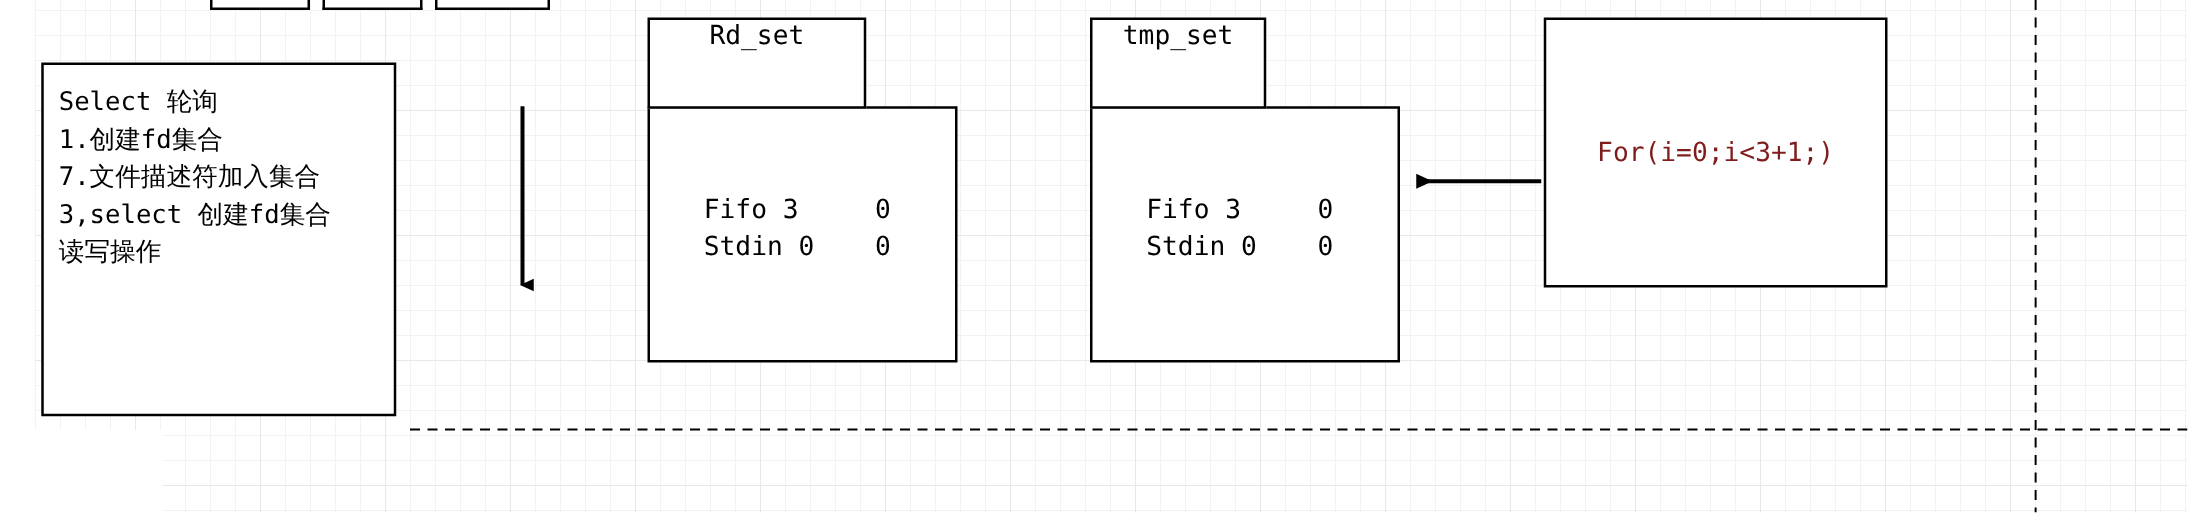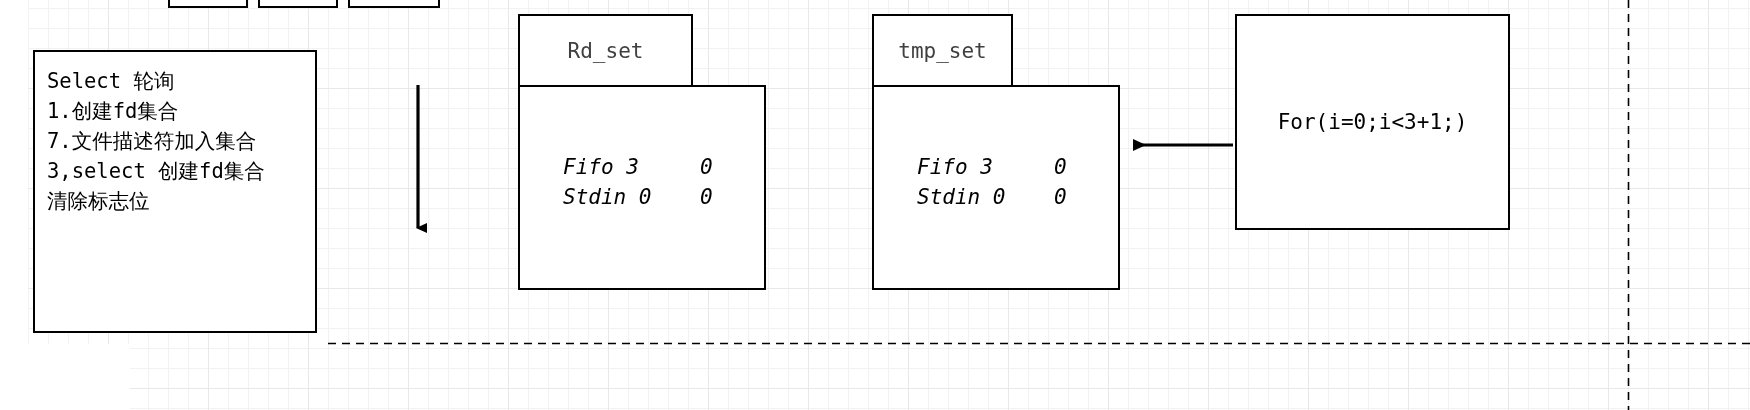--- a/index.html
+++ b/index.html
@@ -48,46 +48,45 @@
     line-height:30px;
     color:#000000;
     white-space:pre;
     letter-spacing:0px;
   }
   .hdr{
     position:absolute;
     background:#ffffff;
     border:2px solid #000000;
     box-sizing:border-box;
-    display:flex;align-items:center;justify-content:center;
-    font-size:21px;color:#404040;
+    display:flex;align-items:flex-start;justify-content:center;
+    font-size:21px;color:#000000;
     z-index:3;
   }
   .body-box{
     position:absolute;
     background:#ffffff;
     border:2px solid #000000;
     box-sizing:border-box;
     z-index:2;
   }
   .rowtxt{
     position:absolute;
     font-size:21px;
     color:#000;
     white-space:pre;
     line-height:30px;
-    font-style:italic;
   }
   .forbox{
     position:absolute;
     background:#ffffff;
     border:2px solid #000000;
     box-sizing:border-box;
     display:flex;align-items:center;justify-content:center;
-    font-size:21px;color:#000000;
+    font-size:21px;color:#7f1d1d;
     z-index:3;
   }
   svg.overlay{position:absolute;left:0;top:0;width:1750px;height:410px;pointer-events:none;z-index:5;}
 </style>
 </head>
 <body>
 
 <div id="canvas">
 
   <div class="grid-mask-left"></div>
@@ -101,21 +100,21 @@
   </div>
   <div class="partial-box" style="left:348px;top:-4px;width:92px;height:12px;">
     <span></span>
   </div>
 
   <div class="note" style="left:33px;top:50px;width:284px;height:283px;">
     <div class="note-line">Select 轮询</div>
     <div class="note-line">1.创建fd集合</div>
     <div class="note-line">7.文件描述符加入集合</div>
     <div class="note-line">3,select 创建fd集合</div>
-    <div class="note-line">清除标志位</div>
+    <div class="note-line">读写操作</div>
   </div>
 
   <div class="hdr" style="left:518px;top:14px;width:175px;height:73px;">
     <span>Rd_set</span>
   </div>
   <div class="body-box" style="left:518px;top:85px;width:248px;height:205px;"></div>
   <div class="rowtxt" style="left:563px;top:152px;z-index:4;">Fifo 3</div>
   <div class="rowtxt" style="left:563px;top:182px;z-index:4;">Stdin 0</div>
   <div class="rowtxt" style="left:700px;top:152px;z-index:4;">0</div>
   <div class="rowtxt" style="left:700px;top:182px;z-index:4;">0</div>

